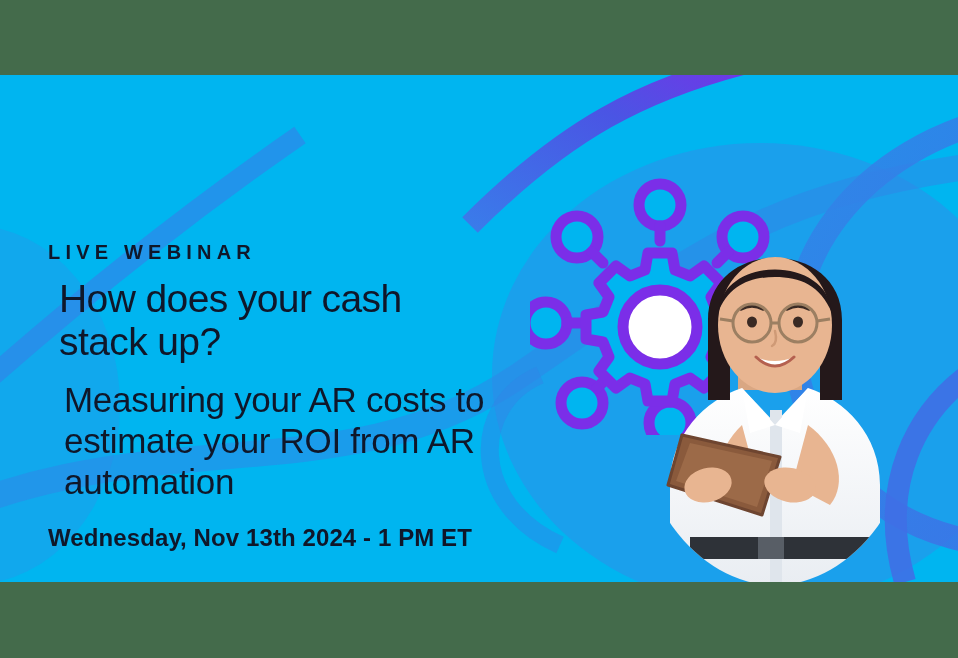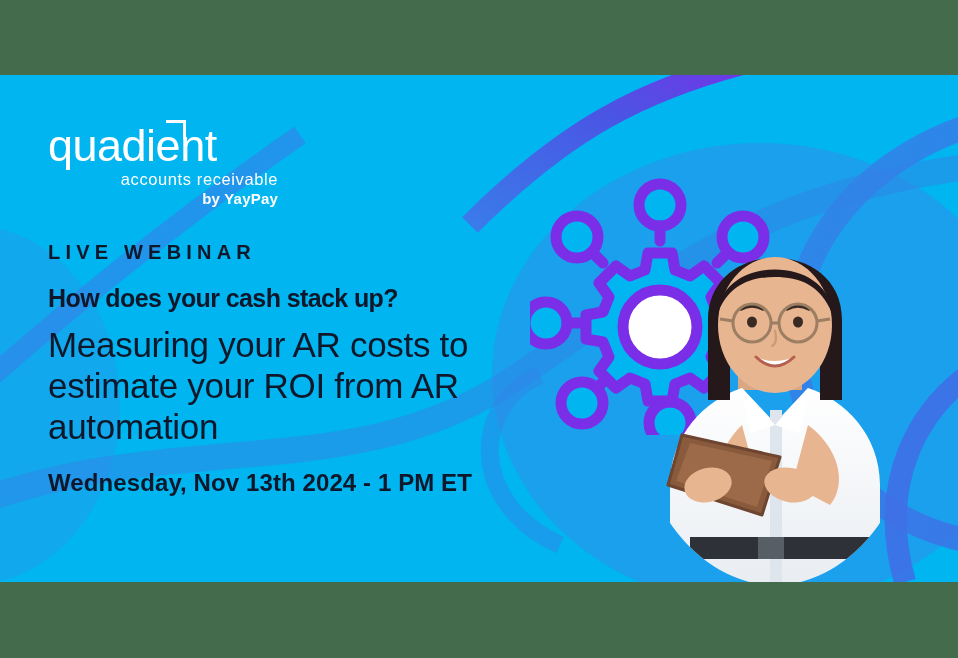--- a/index.html
+++ b/index.html
@@ -109,33 +109,33 @@
     color: #0f172a;
   }
   #eyebrow {
     font-size: 20px;
     line-height: 24px;
     font-weight: bold;
     letter-spacing: 5.2px;
     margin-bottom: 13px;
   }
   #headline {
-    font-size: 25px;
+    font-size: 39px;
     line-height: 43px;
-    font-weight: bold;
+    font-weight: normal;
     letter-spacing: -0.6px;
-    margin: 0 0 4px 0;
+    margin: 0 0 4px 11px;
     max-width: 440px;
   }
   #subhead {
     font-size: 35px;
     line-height: 41px;
     font-weight: 300;
     letter-spacing: -0.3px;
-    margin: 0;
+    margin: 16px;
     max-width: 500px;
   }
   #date-line {
     margin-top: 24px;
     font-size: 24px;
     line-height: 24px;
     font-weight: bold;
     letter-spacing: 0.1px;
   }
 
@@ -312,28 +312,20 @@
           <path d="M 60 258 L 142 276 L 127 322 L 46 296 Z" fill="#9c6a48"></path>
         </g>
 
         <ellipse cx="78" cy="300" rx="24" ry="17" fill="#e8b591" transform="rotate(-14 78 300)"></ellipse>
         <ellipse cx="160" cy="300" rx="26" ry="17" fill="#e8b591" transform="rotate(12 160 300)"></ellipse>
       </g>
     </svg>
 
     <div id="content">
 
-      <div id="logo-block">
-        <div id="logo-wordmark">
-          <span>quadient</span>
-          <span id="logo-bracket"></span>
-        </div>
-        <div id="logo-tagline">accounts receivable</div>
-        <div id="logo-byline">by YayPay</div>
-      </div>
 
       <div id="text-block">
         <div id="eyebrow">LIVE WEBINAR</div>
         <h1 id="headline">How does your cash stack up?</h1>
         <p id="subhead">Measuring your AR costs to estimate your ROI from AR automation</p>
         <div id="date-line">Wednesday, Nov 13th 2024 - 1 PM ET</div>
       </div>
 
     </div>
   </div>

